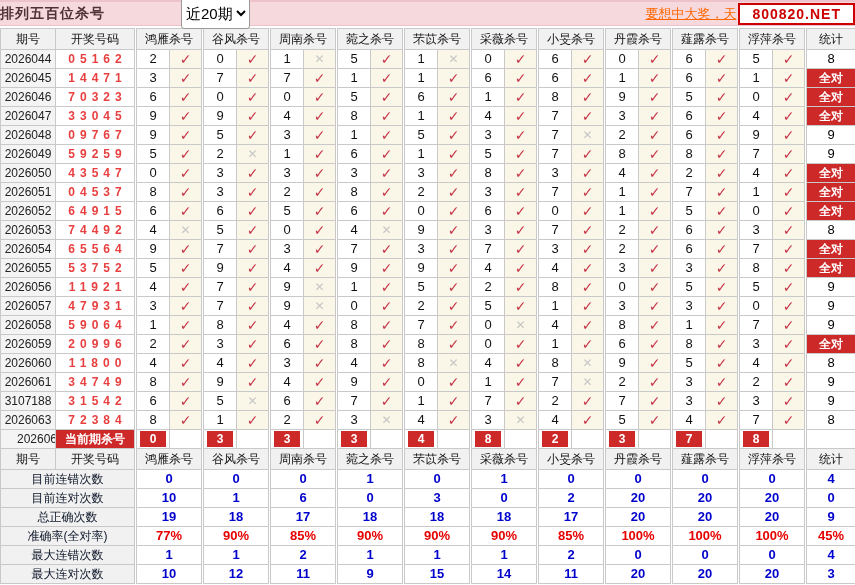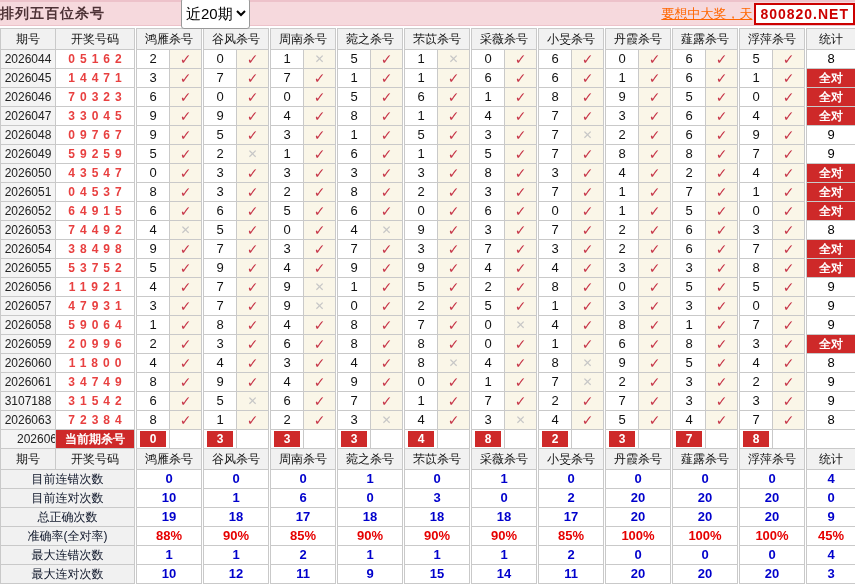--- a/index.html
+++ b/index.html
@@ -6,21 +6,21 @@
   .page { width:855px; height:585px; overflow:hidden; position:relative; background:#fff; }
 
   
   .topbar { position:relative; height:23px; background:#f6d9dd; border-top:2px solid #edc2ca;
             border-bottom:1px solid #edc2ca; display:flex; align-items:center; }
   .title { font-weight:bold; color:#4d3236; font-size:14px; margin-left:0; letter-spacing:1px; }
   .range { margin-left:76px; font-size:15px; height:31px; border:1px solid #999; border-radius:3px; background:#fff; }
   .promo-wrap { position:absolute; right:0; top:0; height:23px; display:flex; align-items:center; }
   .promo { color:#ff6600; font-size:13px; text-decoration:underline; cursor:pointer; white-space:nowrap; }
   .badge { border:2px solid #cc0000; color:#cc0000; background:#fff; font-weight:bold; font-size:14px;
-           padding:0 4px; line-height:18px; margin-left:2px; letter-spacing:1px; }
+           padding:0 12px; line-height:18px; margin-left:2px; letter-spacing:1px; }
 
   
   table { border-collapse:collapse; table-layout:fixed; width:855px; margin-top:2px; }
   td,th { border:1px solid #c9c9c9; text-align:center; padding:0; height:18px; line-height:18px;
           overflow:hidden; white-space:nowrap; font-size:13px; }
   th { background:#f1f1f1; font-size:12px; font-weight:normal; color:#111; height:20px; line-height:20px; }
   td.gs, th.gs { border-left:3px double #c9c9c9; }
   td.period { background:#f4f4f4; font-size:12px; color:#222; }
   td.nums { color:#e84040; font-weight:bold; font-size:12px; letter-spacing:5px; padding-left:5px; }
   td.kill { color:#111; }
@@ -336,21 +336,21 @@
           <td class="kill gs">2</td>
           <td class="mark">✓</td>
           <td class="kill gs">6</td>
           <td class="mark">✓</td>
           <td class="kill gs">3</td>
           <td class="mark">✓</td>
           <td class="gs">8</td>
         </tr>
         <tr>
           <td class="period">2026054</td>
-          <td class="nums">38498</td>
+          <td class="nums">65564</td>
           <td class="kill gs">9</td>
           <td class="mark">✓</td>
           <td class="kill gs">7</td>
           <td class="mark">✓</td>
           <td class="kill gs">3</td>
           <td class="mark">✓</td>
           <td class="kill gs">7</td>
           <td class="mark">✓</td>
           <td class="kill gs">3</td>
           <td class="mark">✓</td>
@@ -688,21 +688,21 @@
           <td class="sum-val gs" colspan="2">18</td>
           <td class="sum-val gs" colspan="2">18</td>
           <td class="sum-val gs" colspan="2">17</td>
           <td class="sum-val gs" colspan="2">20</td>
           <td class="sum-val gs" colspan="2">20</td>
           <td class="sum-val gs" colspan="2">20</td>
           <td class="sum-val gs">9</td>
         </tr>
         <tr>
           <td class="sum-label" colspan="2">准确率(全对率)</td>
-          <td class="sum-val red gs" colspan="2">88%</td>
+          <td class="sum-val red gs" colspan="2">77%</td>
           <td class="sum-val red gs" colspan="2">90%</td>
           <td class="sum-val red gs" colspan="2">85%</td>
           <td class="sum-val red gs" colspan="2">90%</td>
           <td class="sum-val red gs" colspan="2">90%</td>
           <td class="sum-val red gs" colspan="2">90%</td>
           <td class="sum-val red gs" colspan="2">85%</td>
           <td class="sum-val red gs" colspan="2">100%</td>
           <td class="sum-val red gs" colspan="2">100%</td>
           <td class="sum-val red gs" colspan="2">100%</td>
           <td class="sum-val red gs">45%</td>

